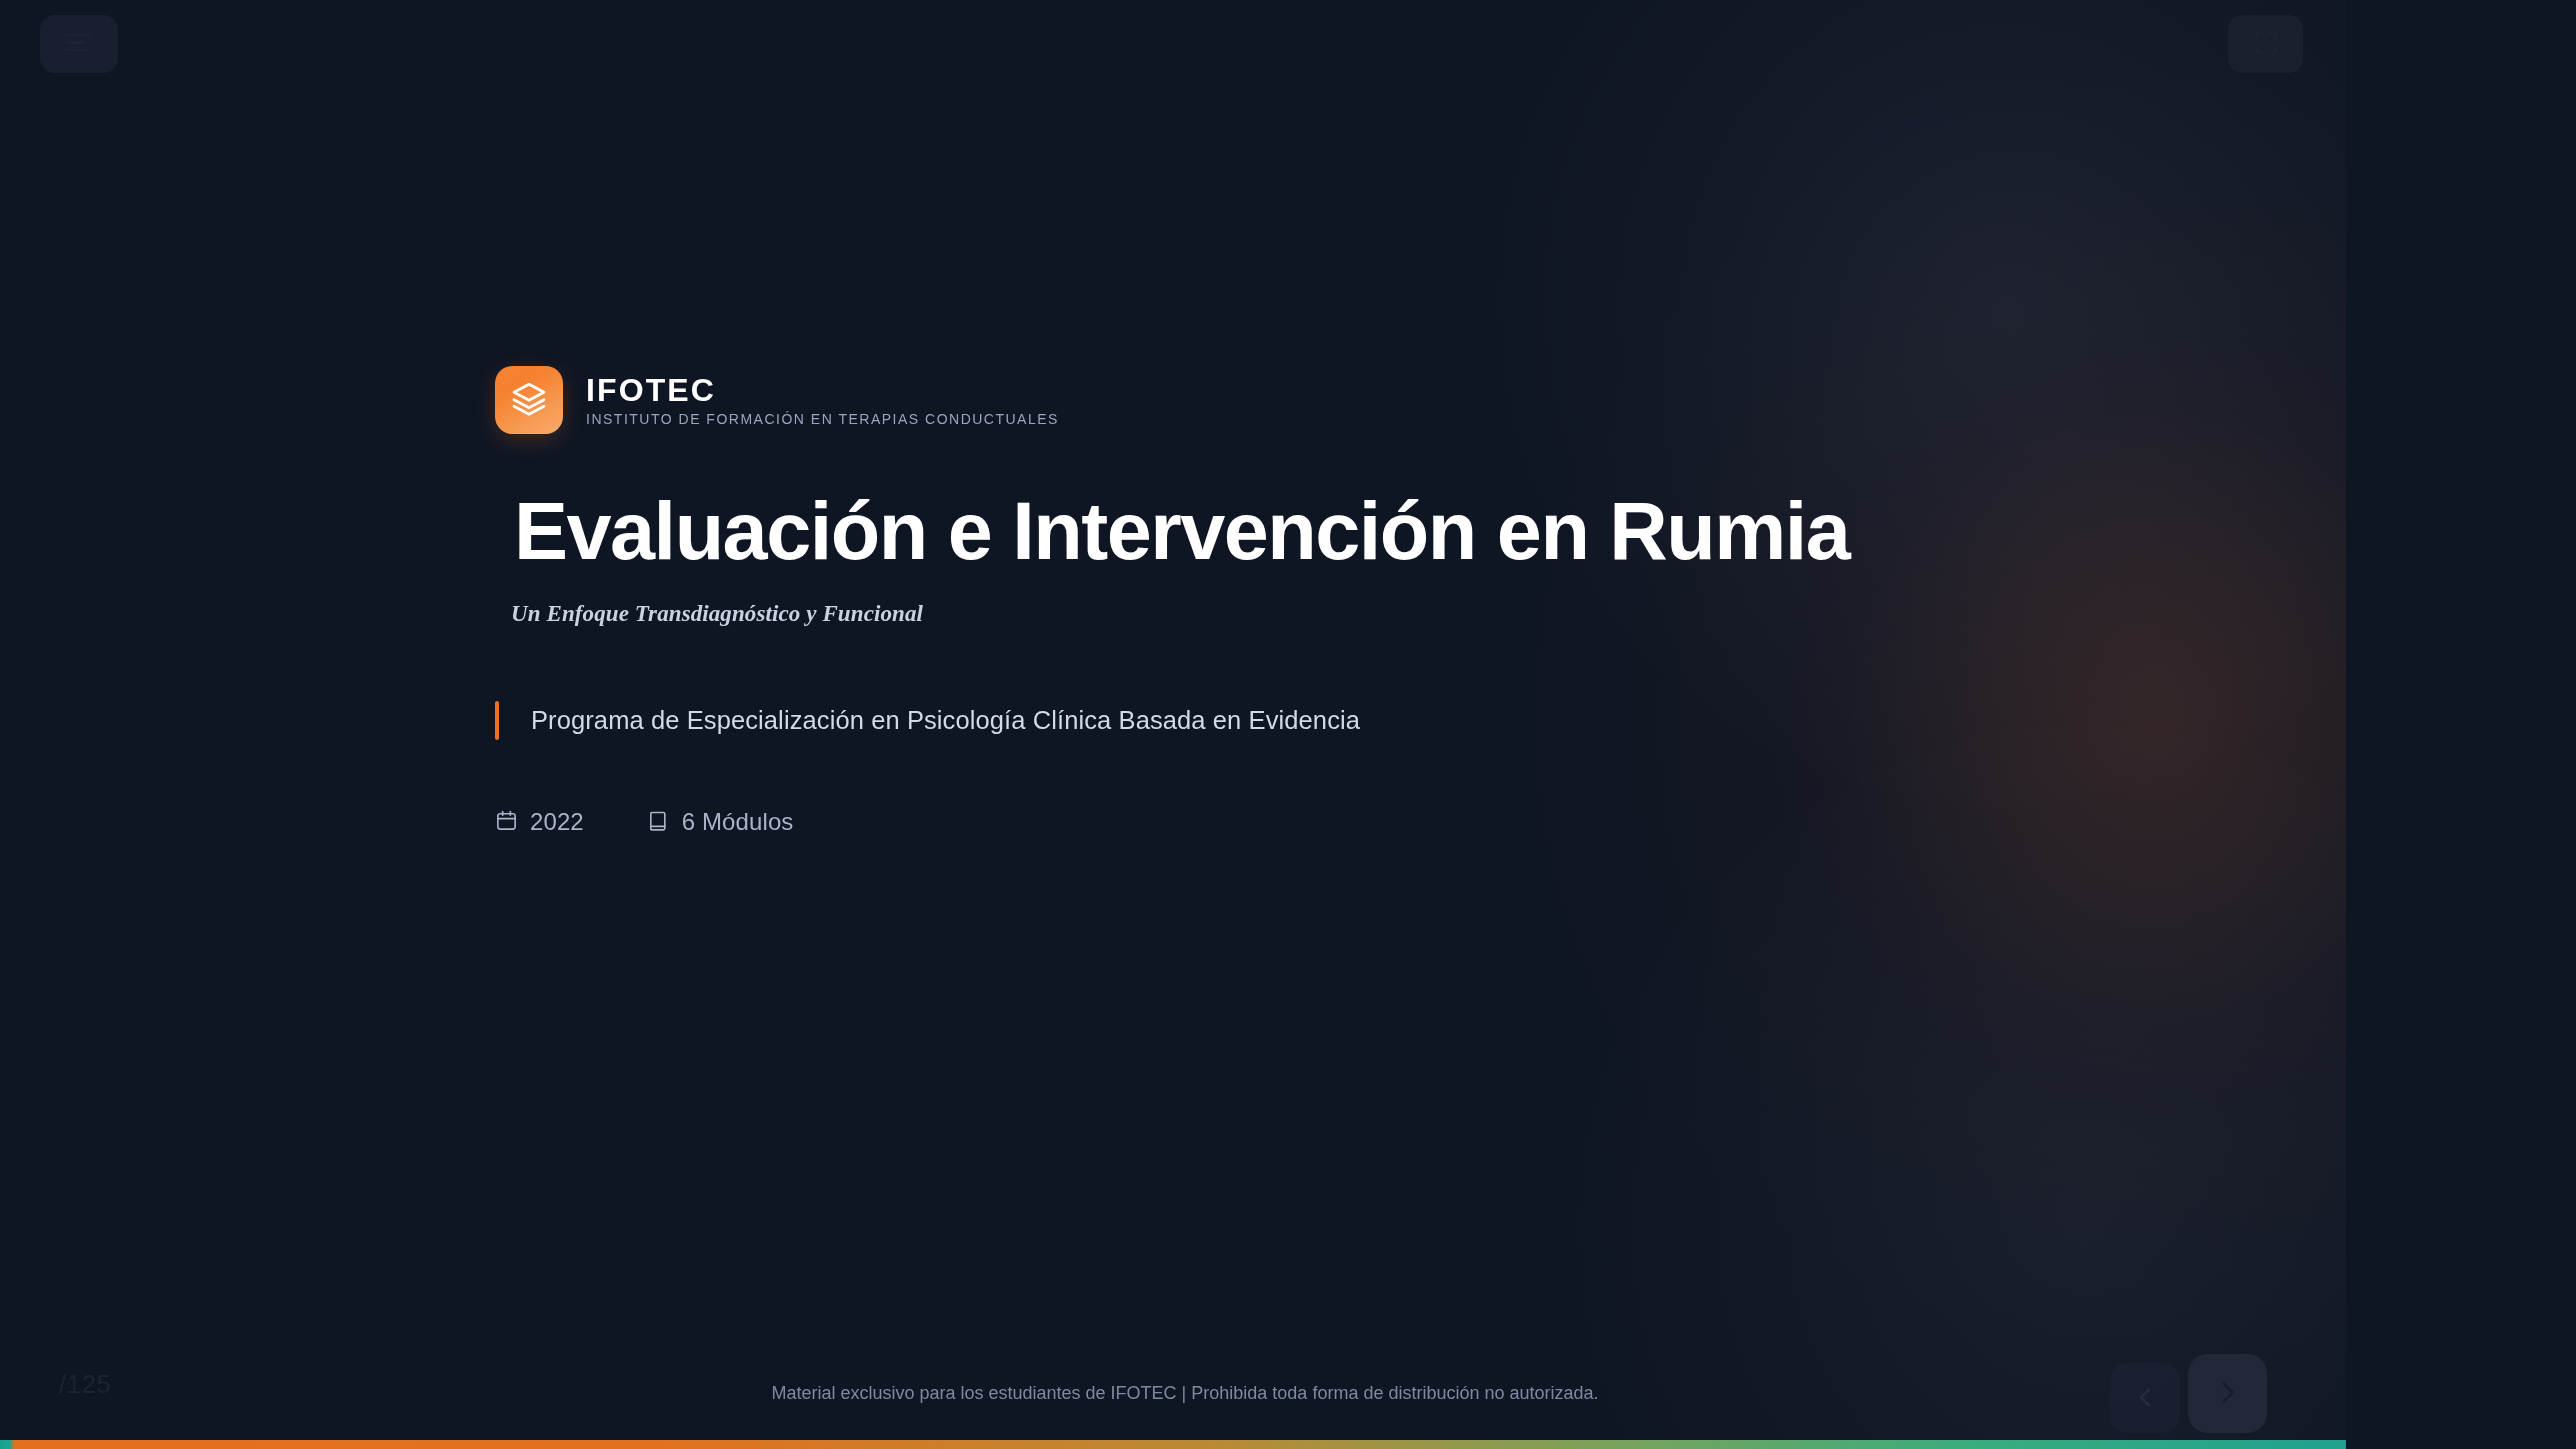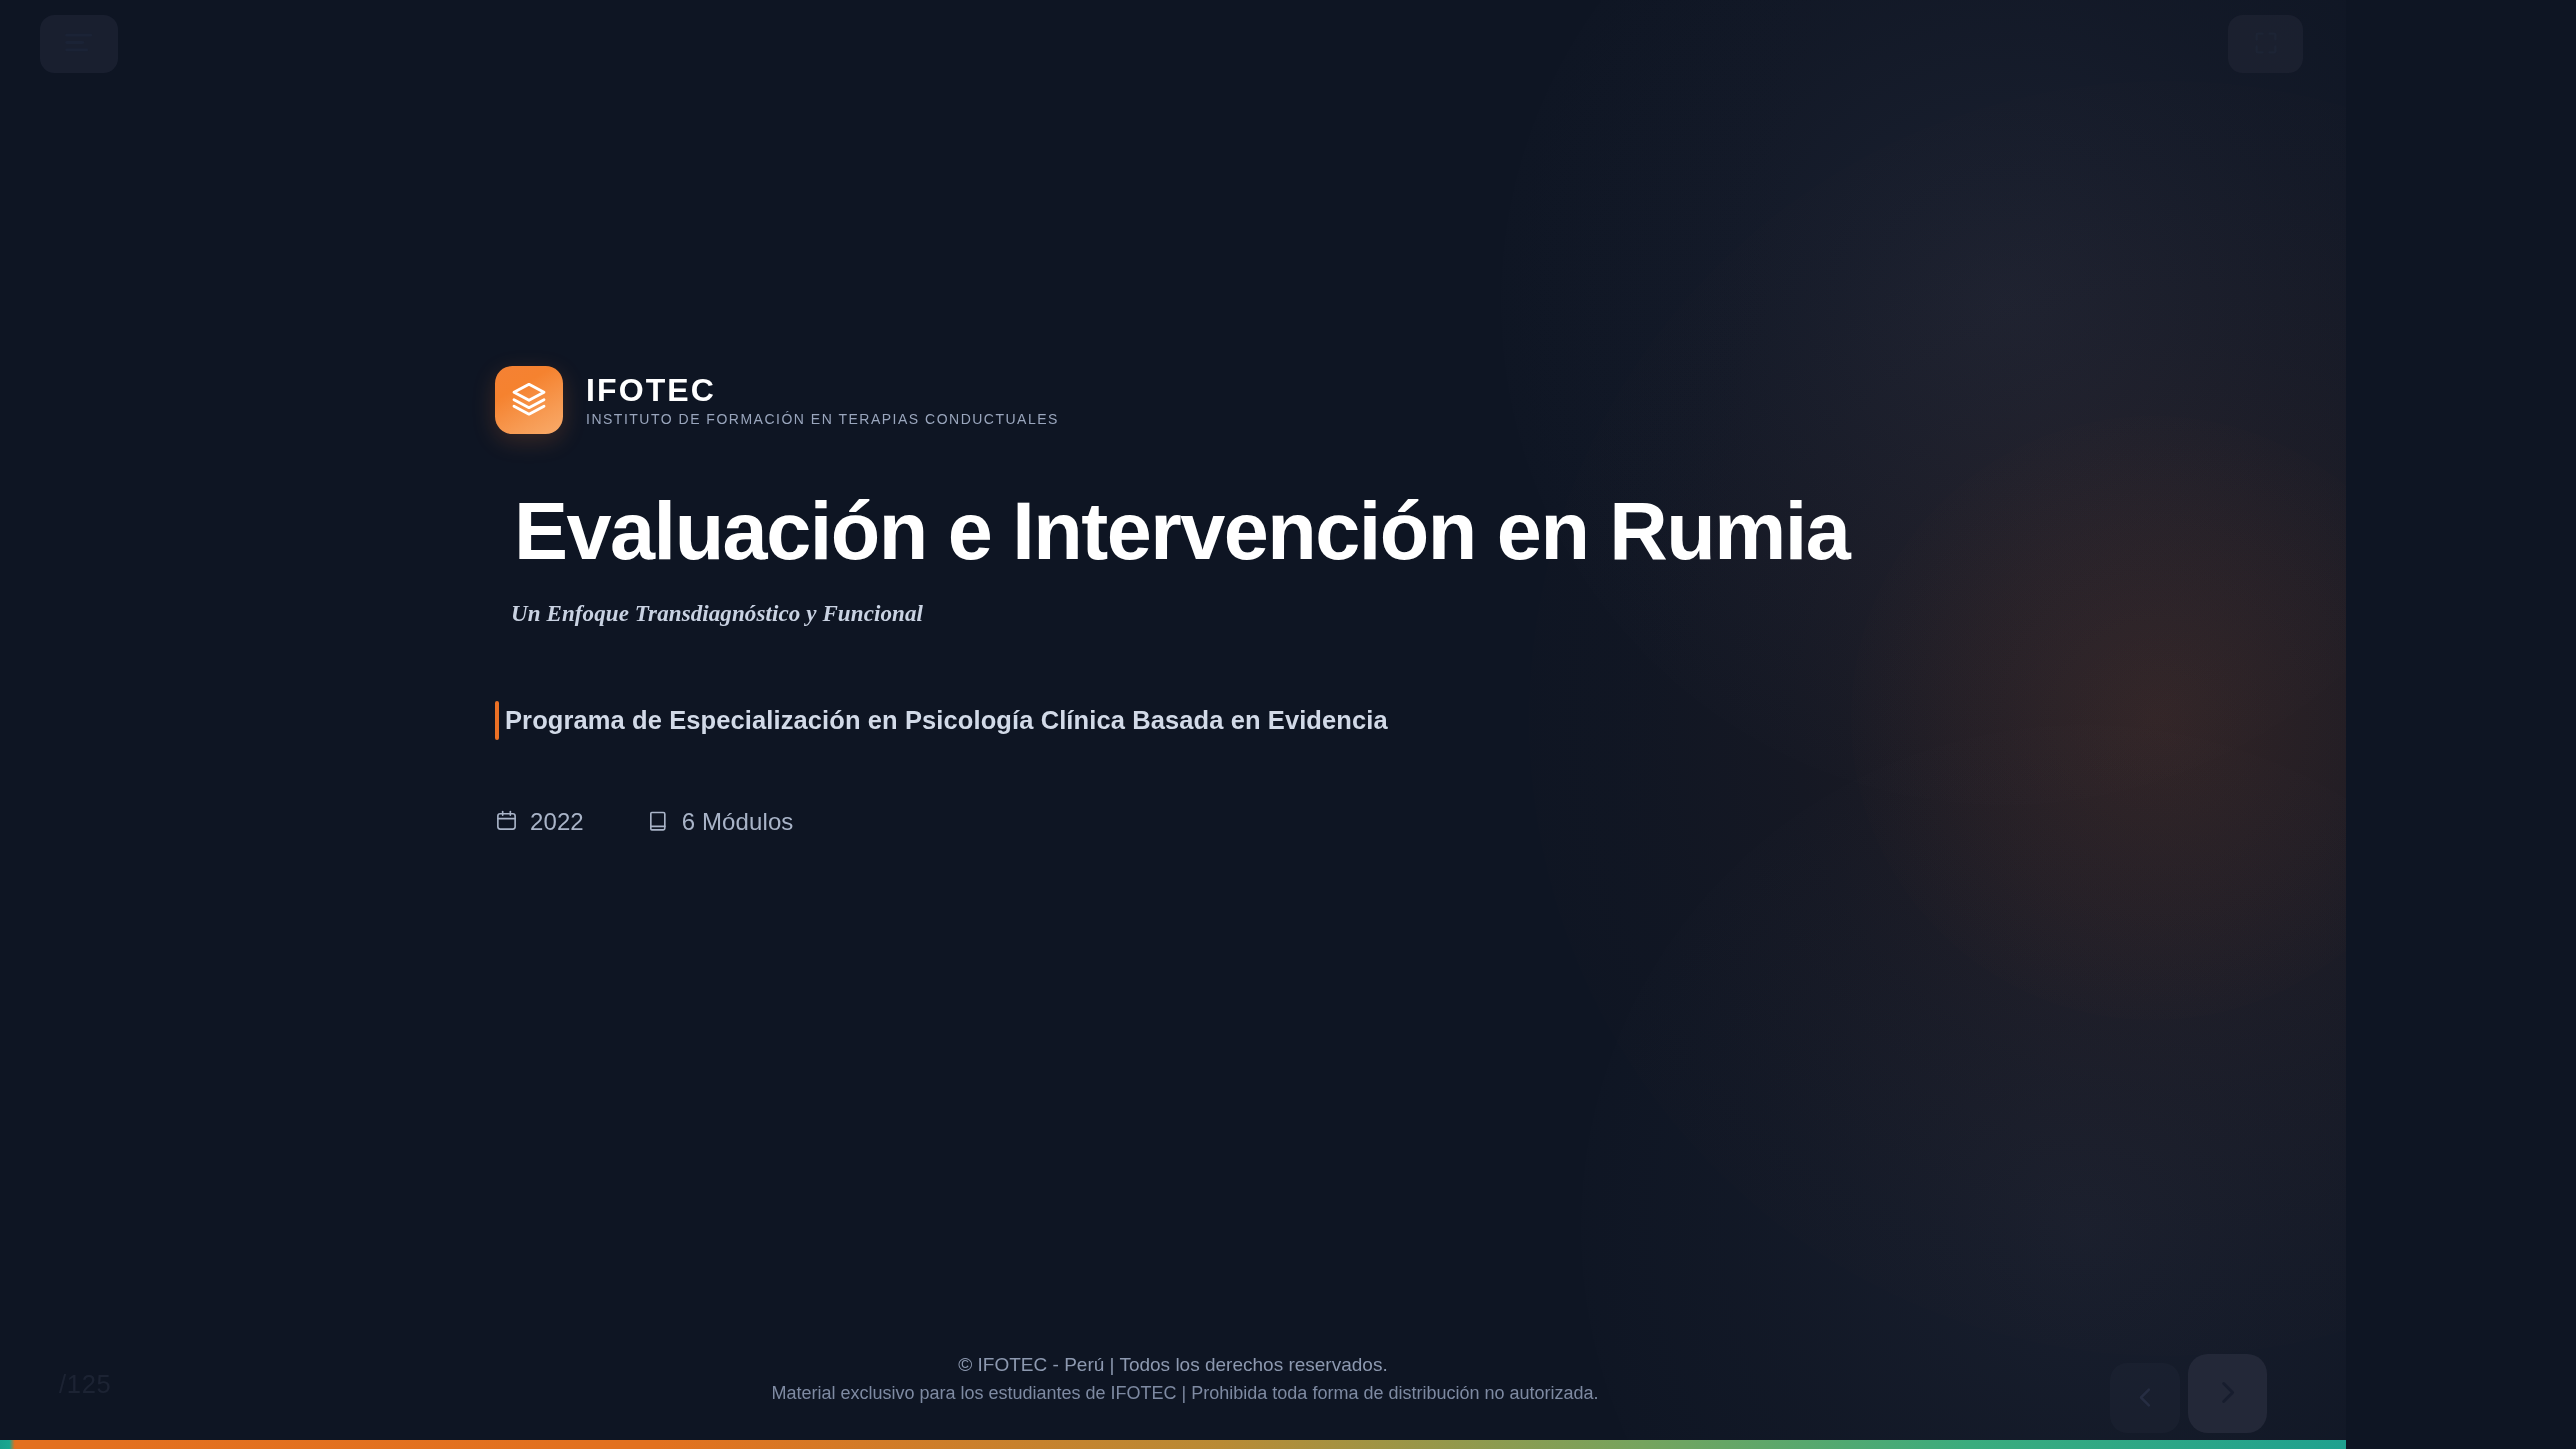--- a/index.html
+++ b/index.html
@@ -158,21 +158,21 @@
   }
 
   
   .accent-row{ display:flex; align-items:stretch; }
   .accent-bar{
     width:4px;
     border-radius:2px;
     background:#ea7025;
     flex:0 0 auto;
   }
-  .accent-text{ padding-left:6px; display:flex; align-items:center;font-weight:bold; }
+  .accent-text{ padding-left:32px; display:flex; align-items:center; }
 
   #program-row{ margin-top:75px; height:39px; }
   #program-label{ font-size:25.5px; color:#d2dae8; letter-spacing:0.1px; }
 
   #author-row{ margin-top:98px; height:50px; }
   #author-name{ font-size:34px; color:#e8edf6; letter-spacing:-0.1px; }
 
   
   #meta-row{ margin-top:68px; display:flex; align-items:center; gap:63px; }
   .meta-item{ display:flex; align-items:center; gap:12px; }
@@ -314,20 +314,19 @@
             </g>
           </svg>
         </span>
         <span class="meta-label">6 Módulos</span>
       </div>
 
     </div>
   </div>
 
   <div id="footer">
-    <div id="footer-copyright">© IFOTEC - Perú | Todos los derechos reservados.</div>
     <div id="footer-notice">Material exclusivo para los estudiantes de IFOTEC | Prohibida toda forma de distribución no autorizada.</div>
   </div>
 
   <div id="progress-bar"></div>
 
 </div>
 
 
 </body></html>

